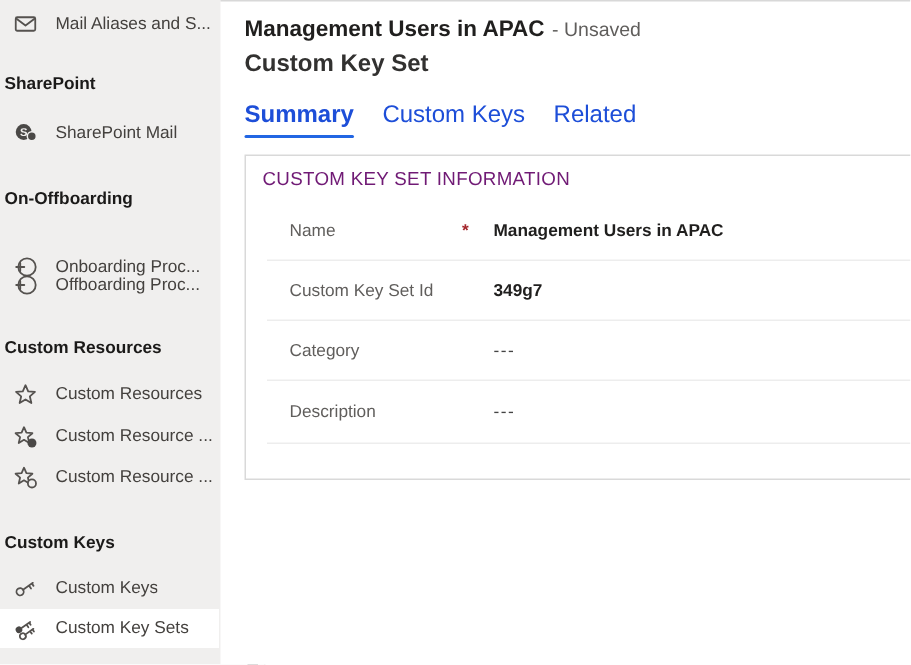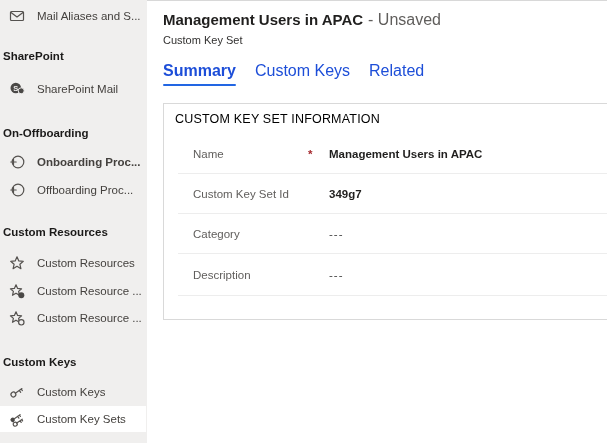--- a/index.html
+++ b/index.html
@@ -34,36 +34,36 @@
   svg { display:block; }
   .stk { stroke:#55524f; fill:none; stroke-width:1.2; stroke-linecap:round; stroke-linejoin:round; }
   .fil { fill:#4a4846; stroke:none; }
   
   .main {
     position:absolute; left:147px; right:0; top:0; bottom:0;
     background:#fff; border-top:1px solid #d8d8d8; overflow:hidden;
   }
   .rec-header { padding:10px 0 0 16px; }
   .rec-title { font-size:15px; font-weight:bold; color:#201f1e; display:inline; }
-  .rec-status { font-size:16px; color:#605e5c; margin-left:5px; }
-  .rec-entity { font-size:11px; color:#323130; font-weight:normal; margin-top:5px; }
+  .rec-status { font-size:13px; color:#605e5c; margin-left:5px; }
+  .rec-entity { font-size:16px; color:#323130; font-weight:bold; margin-top:5px; }
   .tabs { display:flex; gap:19px; margin:16px 0 0 16px; }
   .tab { font-size:16px; color:#1d4ed8; padding-bottom:6px; position:relative; cursor:pointer; }
   .tab.active { font-weight:bold; }
   .tab.active::after {
     content:""; position:absolute; left:0; right:0; bottom:0; height:2.5px;
     background:#2266e3; border-radius:2px;
   }
   
   .card {
     position:absolute; left:16px; right:-2px; top:102px; height:217px;
     background:#fff; border:1px solid #d9d9d9;
   }
   .card-title {
-    padding:8px 0 0 11px; font-size:12.5px; color:#000000; letter-spacing:.2px;
+    padding:8px 0 0 11px; font-size:12.5px; color:#701a75; letter-spacing:.2px;
   }
   .frows { position:absolute; left:0; right:0; top:30px; bottom:0; }
   .frow {
     height:40px; display:grid; grid-template-columns:115px 20px 1fr;
     align-items:center; padding-left:29px;
     border-bottom:1px solid #ededed; margin:0 0 0 14px; padding-right:8px;
   }
   .frow { margin-left:14px; padding-left:15px; }
   .frow:nth-child(4){ height:42px; }
   .flabel { font-size:11.5px; color:#605e5c; }
@@ -95,21 +95,21 @@
         <circle class="fil" cx="6.8" cy="7" r="5.3"></circle>
         <text x="6.8" y="9.6" font-size="7.5" font-weight="bold" fill="#f0efee" text-anchor="middle" font-family="Liberation Sans,sans-serif">S</text>
         <circle cx="12.2" cy="9.8" r="3" fill="#4a4846" stroke="#f0efee" stroke-width="1"></circle>
       </svg>
     </span>
     <span class="lbl">SharePoint Mail</span>
   </div>
 
   <div class="nav-header" style="top:124px;">On-Offboarding</div>
 
-  <div class="nav-item" style="top:149px;font-weight:bold;">
+  <div class="nav-item" style="top:165px;">
     <span class="ic">
       <svg width="16" height="16" viewBox="0 0 16 16">
         <circle class="stk" cx="9" cy="8" r="5.8"></circle>
         <path class="stk" d="M1.8 8 h5.4 M4.5 5.3 v5.4"></path>
       </svg>
     </span>
     <span class="lbl">Onboarding Proc...</span>
   </div>
 
   <div class="nav-item" style="top:177px;">

